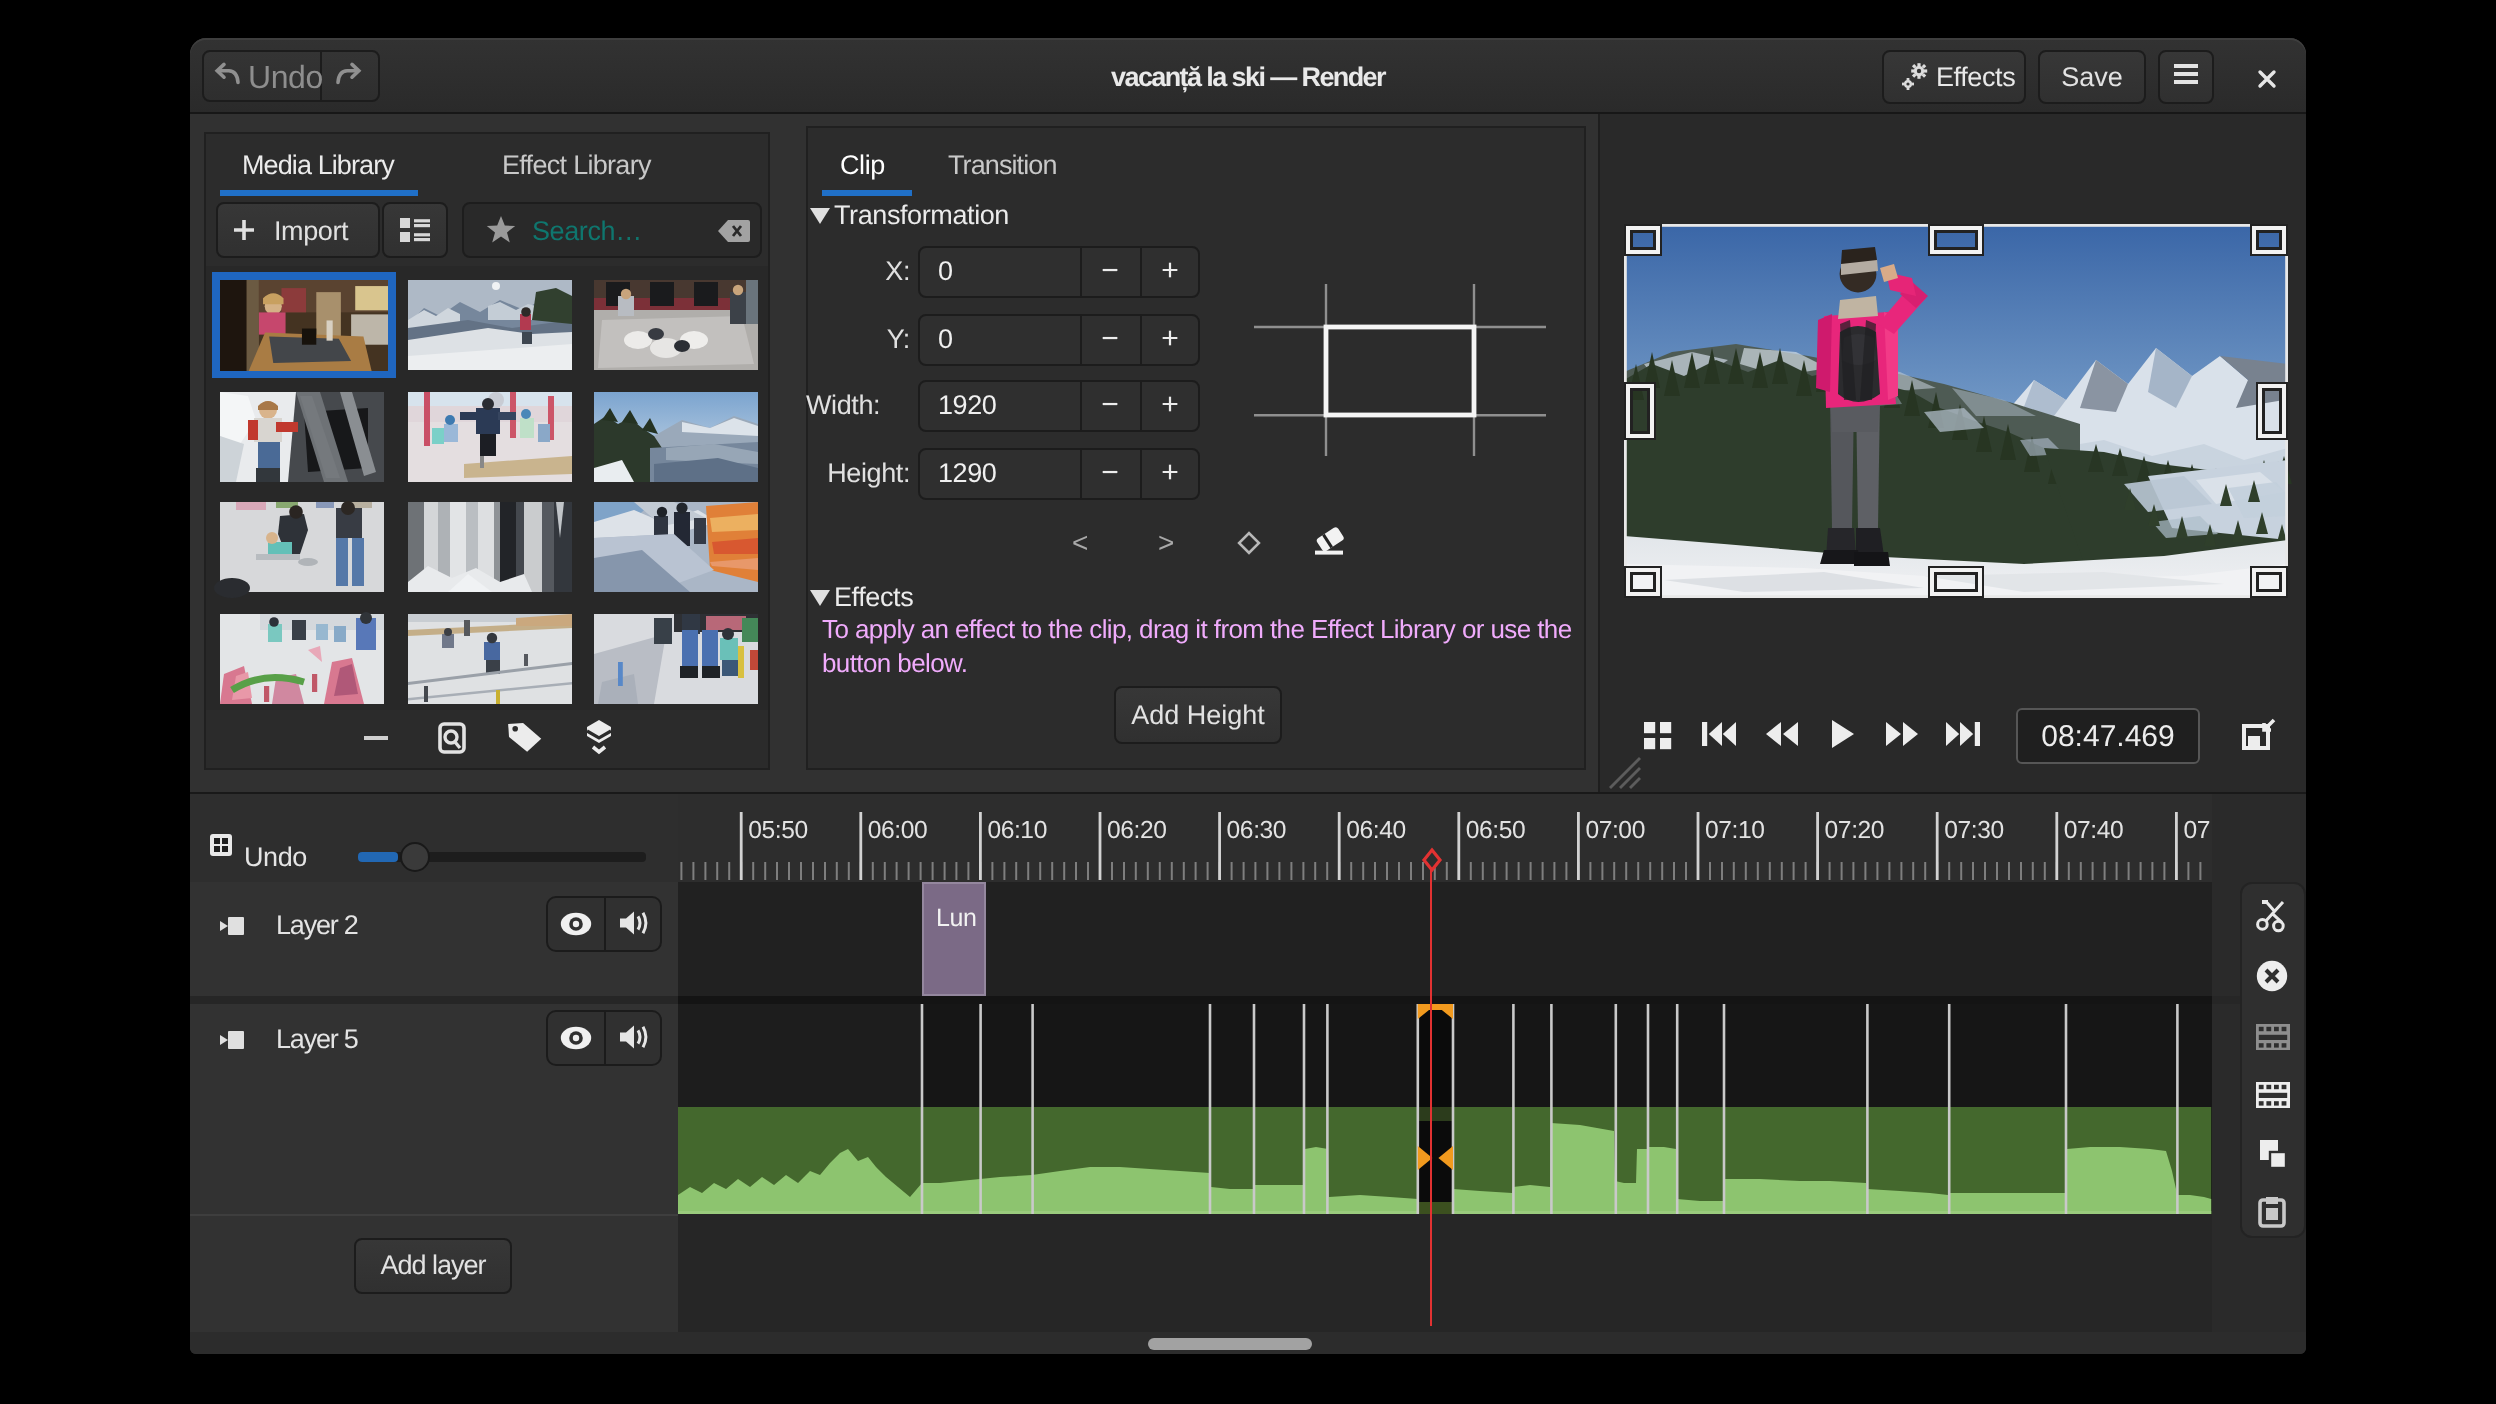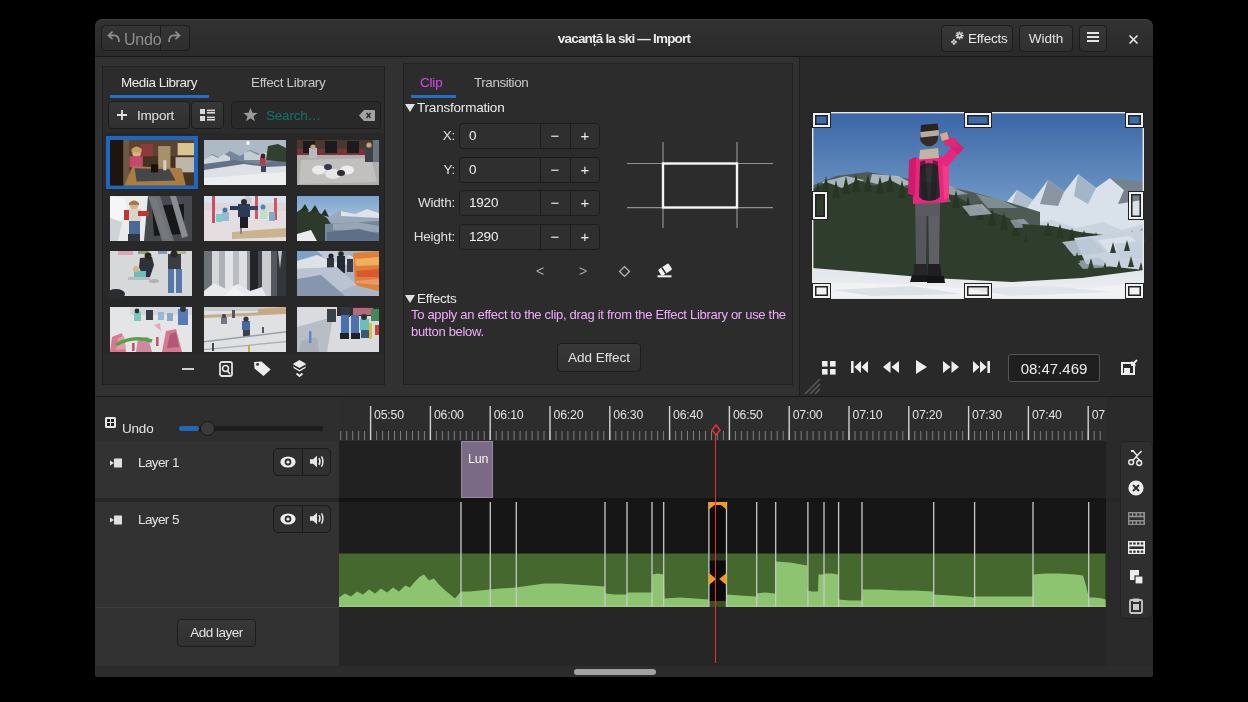--- a/index.html
+++ b/index.html
@@ -18,21 +18,21 @@
       <path d="M2.2 4.4 H7.4 Q11.6 4.6 12 10.2"></path>
     </g>
   </svg>
 <div class="txt" style="left:124px;top:31px;font-size:16px;color:#8e8e8e">Undo</div>
 <svg class="a" style="left:168px;top:31px" width="13" height="12" viewBox="0 0 13 12">
     <g fill="none" stroke="#909090" stroke-width="1.8" stroke-linecap="round">
       <path d="M8 1.2 L11.4 4.4 L8 7.6"></path>
       <path d="M10.8 4.4 H5.6 Q1.4 4.6 1 10.2"></path>
     </g>
   </svg>
-<div class="txt" style="left:95px;top:31px;width:1058px;text-align:center;font-size:13.5px;font-weight:bold;letter-spacing:-0.8px;color:#e9e9e9">vacanță la ski — Import</div>
+<div class="txt" style="left:95px;top:31px;width:1058px;text-align:center;font-size:13.5px;font-weight:bold;letter-spacing:-0.8px;color:#e9e9e9">vacanță la ski — Render</div>
 <div class="btn" style="left:941px;top:25px;width:72px;height:27px"></div>
 <svg class="a" style="left:950px;top:31px" width="15" height="15" viewBox="0 0 15 15">
     <g fill="#dcdcdc">
       <circle cx="9.5" cy="4.5" r="2.6"></circle>
       <circle cx="9.5" cy="4.5" r="1.1" fill="#333"></circle>
       <rect x="8.7" y="0.6" width="1.6" height="1.6"></rect>
       <rect x="8.7" y="6.8" width="1.6" height="1.6"></rect>
       <rect x="5.6" y="3.7" width="1.6" height="1.6"></rect>
       <rect x="12" y="3.7" width="1.6" height="1.6"></rect>
       <rect x="6.3" y="1.3" width="1.6" height="1.6" transform="rotate(45 7.1 2.1)"></rect>
@@ -41,21 +41,21 @@
       <rect x="11.2" y="6" width="1.6" height="1.6" transform="rotate(45 12 6.8)"></rect>
       <circle cx="4" cy="11" r="2"></circle>
       <circle cx="4" cy="11" r="0.8" fill="#333"></circle>
       <rect x="3.3" y="8" width="1.4" height="1.4"></rect>
       <rect x="3.3" y="12.6" width="1.4" height="1.4"></rect>
       <rect x="1" y="10.3" width="1.4" height="1.4"></rect>
       <rect x="5.6" y="10.3" width="1.4" height="1.4"></rect>
     </g>
   </svg>
 <div class="txt" style="left:968px;top:31px;font-size:13.5px;color:#e8e8e8">Effects</div>
-<div class="btn" style="left:1019px;top:25px;width:54px;height:27px">Width</div>
+<div class="btn" style="left:1019px;top:25px;width:54px;height:27px">Save</div>
 <div class="btn" style="left:1079px;top:25px;width:28px;height:27px"></div>
 <div class="a" style="left:1087px;top:32px;width:12px;height:2.1px;background:#e4e4e4"></div>
 <div class="a" style="left:1087px;top:36px;width:12px;height:2.1px;background:#e4e4e4"></div>
 <div class="a" style="left:1087px;top:40px;width:12px;height:2.1px;background:#e4e4e4"></div>
 <svg class="a" style="left:1129px;top:35px" width="9" height="9" viewBox="0 0 9 9">
     <path d="M1 1 L8 8 M8 1 L1 8" stroke="#e6e6e6" stroke-width="1.7" stroke-linecap="round"></path>
   </svg>
 <div class="a" style="left:102px;top:66px;width:283px;height:319px;background:#2c2c2c;border:1px solid #202020"></div>
 <div class="txt" style="left:121px;top:75px;font-size:13.5px;letter-spacing:-0.45px;color:#ebebeb">Media Library</div>
 <div class="txt" style="left:251px;top:75px;font-size:13.5px;letter-spacing:-0.35px;color:#c8c8c8">Effect Library</div>
@@ -315,21 +315,21 @@
 <svg class="a" style="left:254px;top:361px" width="17" height="15" viewBox="0 0 17 15">
     <path d="M0.5 0.5 L8 0.5 L16.5 9 L9 15 L0.5 7 Z" fill="#ececec" transform="rotate(-4 8 7)"></path>
     <circle cx="3.6" cy="3.4" r="1.4" fill="#2b2b2b"></circle>
   </svg>
 <svg class="a" style="left:293px;top:360px" width="13" height="17" viewBox="0 0 13 17">
     <path d="M6.5 0 L12.5 3.5 L12.5 8 L6.5 11.5 L0.5 8 L0.5 3.5 Z" fill="#ececec"></path>
     <path d="M0.5 5.5 L6.5 9 L12.5 5.5" stroke="#2b2b2b" stroke-width="1.6" fill="none"></path>
     <path d="M3.5 13.5 L6.5 16 L9.5 13.5" stroke="#ececec" stroke-width="1.8" fill="none"></path>
   </svg>
 <div class="a" style="left:403px;top:63px;width:390px;height:322px;background:#2c2c2c;border:1px solid #202020"></div>
-<div class="txt" style="left:420px;top:75px;font-size:13.5px;color:#d946ef">Clip</div>
+<div class="txt" style="left:420px;top:75px;font-size:13.5px;color:#ffffff">Clip</div>
 <div class="txt" style="left:474px;top:75px;font-size:13.5px;letter-spacing:-0.45px;color:#c8c8c8">Transition</div>
 <div class="a" style="left:411px;top:94.5px;width:45px;height:3.5px;background:#2070c8"></div>
 <svg class="a" style="left:405px;top:104px" width="10" height="8" viewBox="0 0 10 8">
     <path d="M0 0 H10 L5 8 Z" fill="#e0e0e0"></path>
   </svg>
 <div class="txt" style="left:417px;top:100px;font-size:13.5px;color:#ebebeb">Transformation</div>
 <div class="txt" style="left:403px;top:128px;width:52px;text-align:right;font-size:13.5px;color:#e0e0e0">X:</div>
 <div class="a" style="left:459px;top:123px;width:141px;height:26px;background:#2f2f2f;border:1px solid #1c1c1c;border-radius:4px"></div>
 <div class="txt" style="left:469px;top:128px;font-size:13.5px;color:#f0f0f0">0</div>
 <div class="a" style="left:540px;top:124px;width:1px;height:24px;background:#1c1c1c"></div>
@@ -344,21 +344,21 @@
 <div class="a" style="left:459px;top:157px;width:141px;height:26px;background:#2f2f2f;border:1px solid #1c1c1c;border-radius:4px"></div>
 <div class="txt" style="left:469px;top:162px;font-size:13.5px;color:#f0f0f0">0</div>
 <div class="a" style="left:540px;top:158px;width:1px;height:24px;background:#1c1c1c"></div>
 <div class="a" style="left:570px;top:158px;width:1px;height:24px;background:#1c1c1c"></div>
 <div class="a" style="left:540px;top:157px;width:30px;height:26px;display:flex;align-items:center;justify-content:center">
     <span style="font-size:15px;color:#ececec;margin-top:-2px">−</span>
   </div>
 <div class="a" style="left:570px;top:157px;width:30px;height:26px;display:flex;align-items:center;justify-content:center">
     <span style="font-size:15px;color:#ececec;margin-top:-2px">+</span>
   </div>
-<div class="txt" style="left:403px;top:195px;width:52px;text-align:right;font-size:13.5px;color:#e0e0e0">Width:</div>
+<div class="txt" style="left:403px;top:195px;width:52px;text-align:left;font-size:13.5px;color:#e0e0e0">Width:</div>
 <div class="a" style="left:459px;top:190px;width:141px;height:26px;background:#2f2f2f;border:1px solid #1c1c1c;border-radius:4px"></div>
 <div class="txt" style="left:469px;top:195px;font-size:13.5px;color:#f0f0f0">1920</div>
 <div class="a" style="left:540px;top:191px;width:1px;height:24px;background:#1c1c1c"></div>
 <div class="a" style="left:570px;top:191px;width:1px;height:24px;background:#1c1c1c"></div>
 <div class="a" style="left:540px;top:190px;width:30px;height:26px;display:flex;align-items:center;justify-content:center">
     <span style="font-size:15px;color:#ececec;margin-top:-2px">−</span>
   </div>
 <div class="a" style="left:570px;top:190px;width:30px;height:26px;display:flex;align-items:center;justify-content:center">
     <span style="font-size:15px;color:#ececec;margin-top:-2px">+</span>
   </div>
@@ -392,21 +392,21 @@
       <rect x="2.5" y="3.8" width="12.5" height="7.6" rx="1.6" fill="#f2f2f2"></rect>
       <rect x="6.4" y="3.8" width="1.5" height="7.6" fill="#232323"></rect>
     </g>
     <rect x="1.5" y="13.3" width="14" height="2" fill="#f2f2f2"></rect>
   </svg>
 <svg class="a" style="left:405px;top:295px" width="10" height="8" viewBox="0 0 10 8">
     <path d="M0 0 H10 L5 8 Z" fill="#e0e0e0"></path>
   </svg>
 <div class="txt" style="left:417px;top:291px;font-size:13.5px;color:#ebebeb">Effects</div>
 <div class="a" style="left:411px;top:307px;width:392px;font-size:13px;letter-spacing:-0.3px;line-height:16.5px;color:#f0abfc">To apply an effect to the clip, drag it from the Effect Library or use the<br>button below.</div>
-<div class="btn" style="left:557px;top:343px;width:84px;height:29px">Add Effect</div>
+<div class="btn" style="left:557px;top:343px;width:84px;height:29px">Add Height</div>
 <div class="a" style="left:800px;top:57px;width:353px;height:339px;background:#292929"></div>
 <div class="a" style="left:799px;top:57px;width:1px;height:339px;background:#1e1e1e"></div>
 <svg class="a" style="left:812px;top:112px" width="332" height="187" viewBox="0 0 332 187">
     <defs>
       <linearGradient id="sky" x1="0" y1="0" x2="0" y2="1">
         <stop offset="0" stop-color="#3a66a7"></stop>
         <stop offset="0.6" stop-color="#6f96c4"></stop>
         <stop offset="1" stop-color="#a3bcd6"></stop>
       </linearGradient>
       <linearGradient id="snowg" x1="0" y1="0" x2="0" y2="1">
@@ -739,21 +739,21 @@
 <div class="a" style="left:339px;top:441px;width:767px;height:56.5px;background:#212121"></div>
 <div class="a" style="left:461px;top:441px;width:31.5px;height:56.5px;background:#7b6a86;border:1px solid #94879e"></div>
 <div class="txt" style="left:468px;top:452px;font-size:12.5px;color:#f2f2f2">Lun</div>
 <div class="a" style="left:95px;top:497.5px;width:1058px;height:4px;background:#262626"></div>
 <div class="a" style="left:339px;top:497.5px;width:767px;height:4px;background:#141414"></div>
 <div class="a" style="left:95px;top:501.5px;width:244px;height:105px;background:#323232"></div>
 <svg class="a" style="left:110px;top:458px" width="12" height="10" viewBox="0 0 12 10">
     <path d="M0 2.5 L4 5 L0 7.5 Z" fill="#e0e0e0"></path>
     <rect x="4" y="0.5" width="8" height="9" rx="0.5" fill="#e0e0e0"></rect>
   </svg>
-<div class="txt" style="left:138px;top:455px;font-size:13.5px;letter-spacing:-0.6px;color:#e4e4e4">Layer 1</div>
+<div class="txt" style="left:138px;top:455px;font-size:13.5px;letter-spacing:-0.6px;color:#e4e4e4">Layer 2</div>
 <div class="a" style="left:273px;top:448px;width:58px;height:28px;background:#303030;border:1px solid #1b1b1b;border-radius:5px"></div>
 <div class="a" style="left:302px;top:448px;width:1px;height:28px;background:#1b1b1b"></div>
 <svg class="a" style="left:280px;top:456px" width="16" height="12" viewBox="0 0 16 12">
     <ellipse cx="8" cy="6" rx="7.6" ry="5.6" fill="#f0f0f0"></ellipse>
     <circle cx="8" cy="6" r="3.4" fill="#303030"></circle>
     <circle cx="8" cy="6" r="1.6" fill="#f0f0f0"></circle>
   </svg>
 <svg class="a" style="left:310px;top:455px" width="14" height="13" viewBox="0 0 14 13">
     <path d="M0 4.2 H3 L7 0.8 V12.2 L3 8.8 H0 Z" fill="#e6e6e6"></path>
     <path d="M9 3.2 Q11 6.5 9 9.8 M11.5 1.4 Q14.4 6.5 11.5 11.6" stroke="#e6e6e6" stroke-width="1.5" fill="none"></path>

